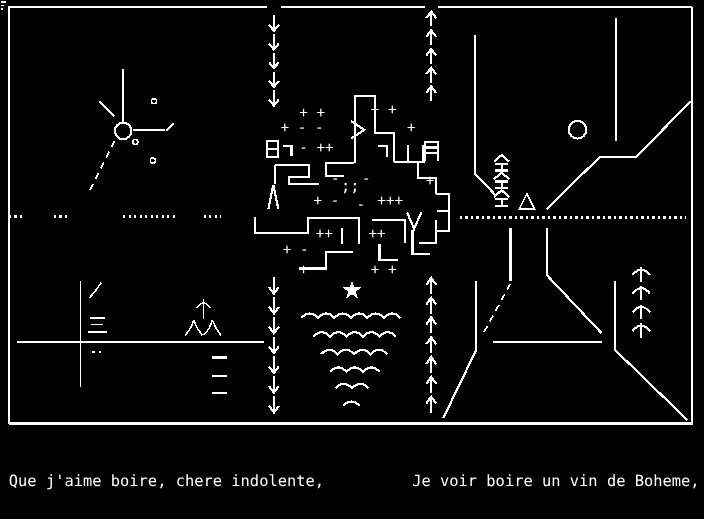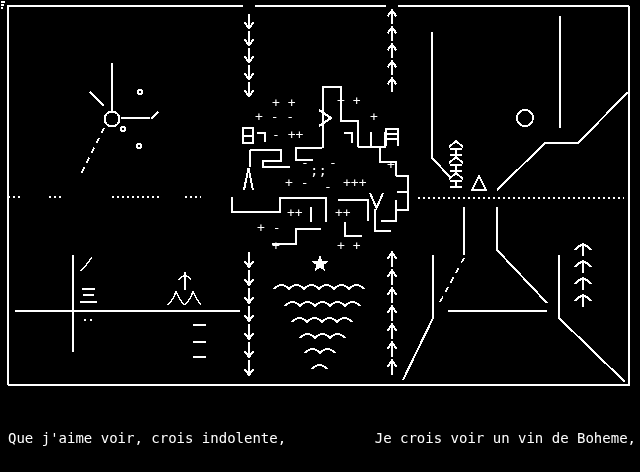--- a/index.html
+++ b/index.html
@@ -148,25 +148,25 @@
       <span class="sym" style="left: 343px; top: 176px;">+++</span>
       <span class="sym" style="left: 387px; top: 158px;">+</span>
       <span class="sym" style="left: 287px; top: 206px;">++</span>
       <span class="sym" style="left: 335px; top: 206px;">++</span>
       <span class="sym" style="left: 257px; top: 221px;">+ -</span>
       <span class="sym" style="left: 272px; top: 239px;">+</span>
       <span class="sym" style="left: 337px; top: 239px;">+ +</span>
     </div>
 
   <div class="poem poem-left">
-    <div>Que j'aime voir, crois indolente,</div>
+    <div>Que j'aime boire, chere indolente,</div>
     
     
     
   </div>
   <div class="poem poem-right">
-    <div>Je crois voir un vin de Boheme,</div>
+    <div>Je voir boire un vin de Boheme,</div>
     
     
     
   </div>
 
 </div>
 
 </body></html>

